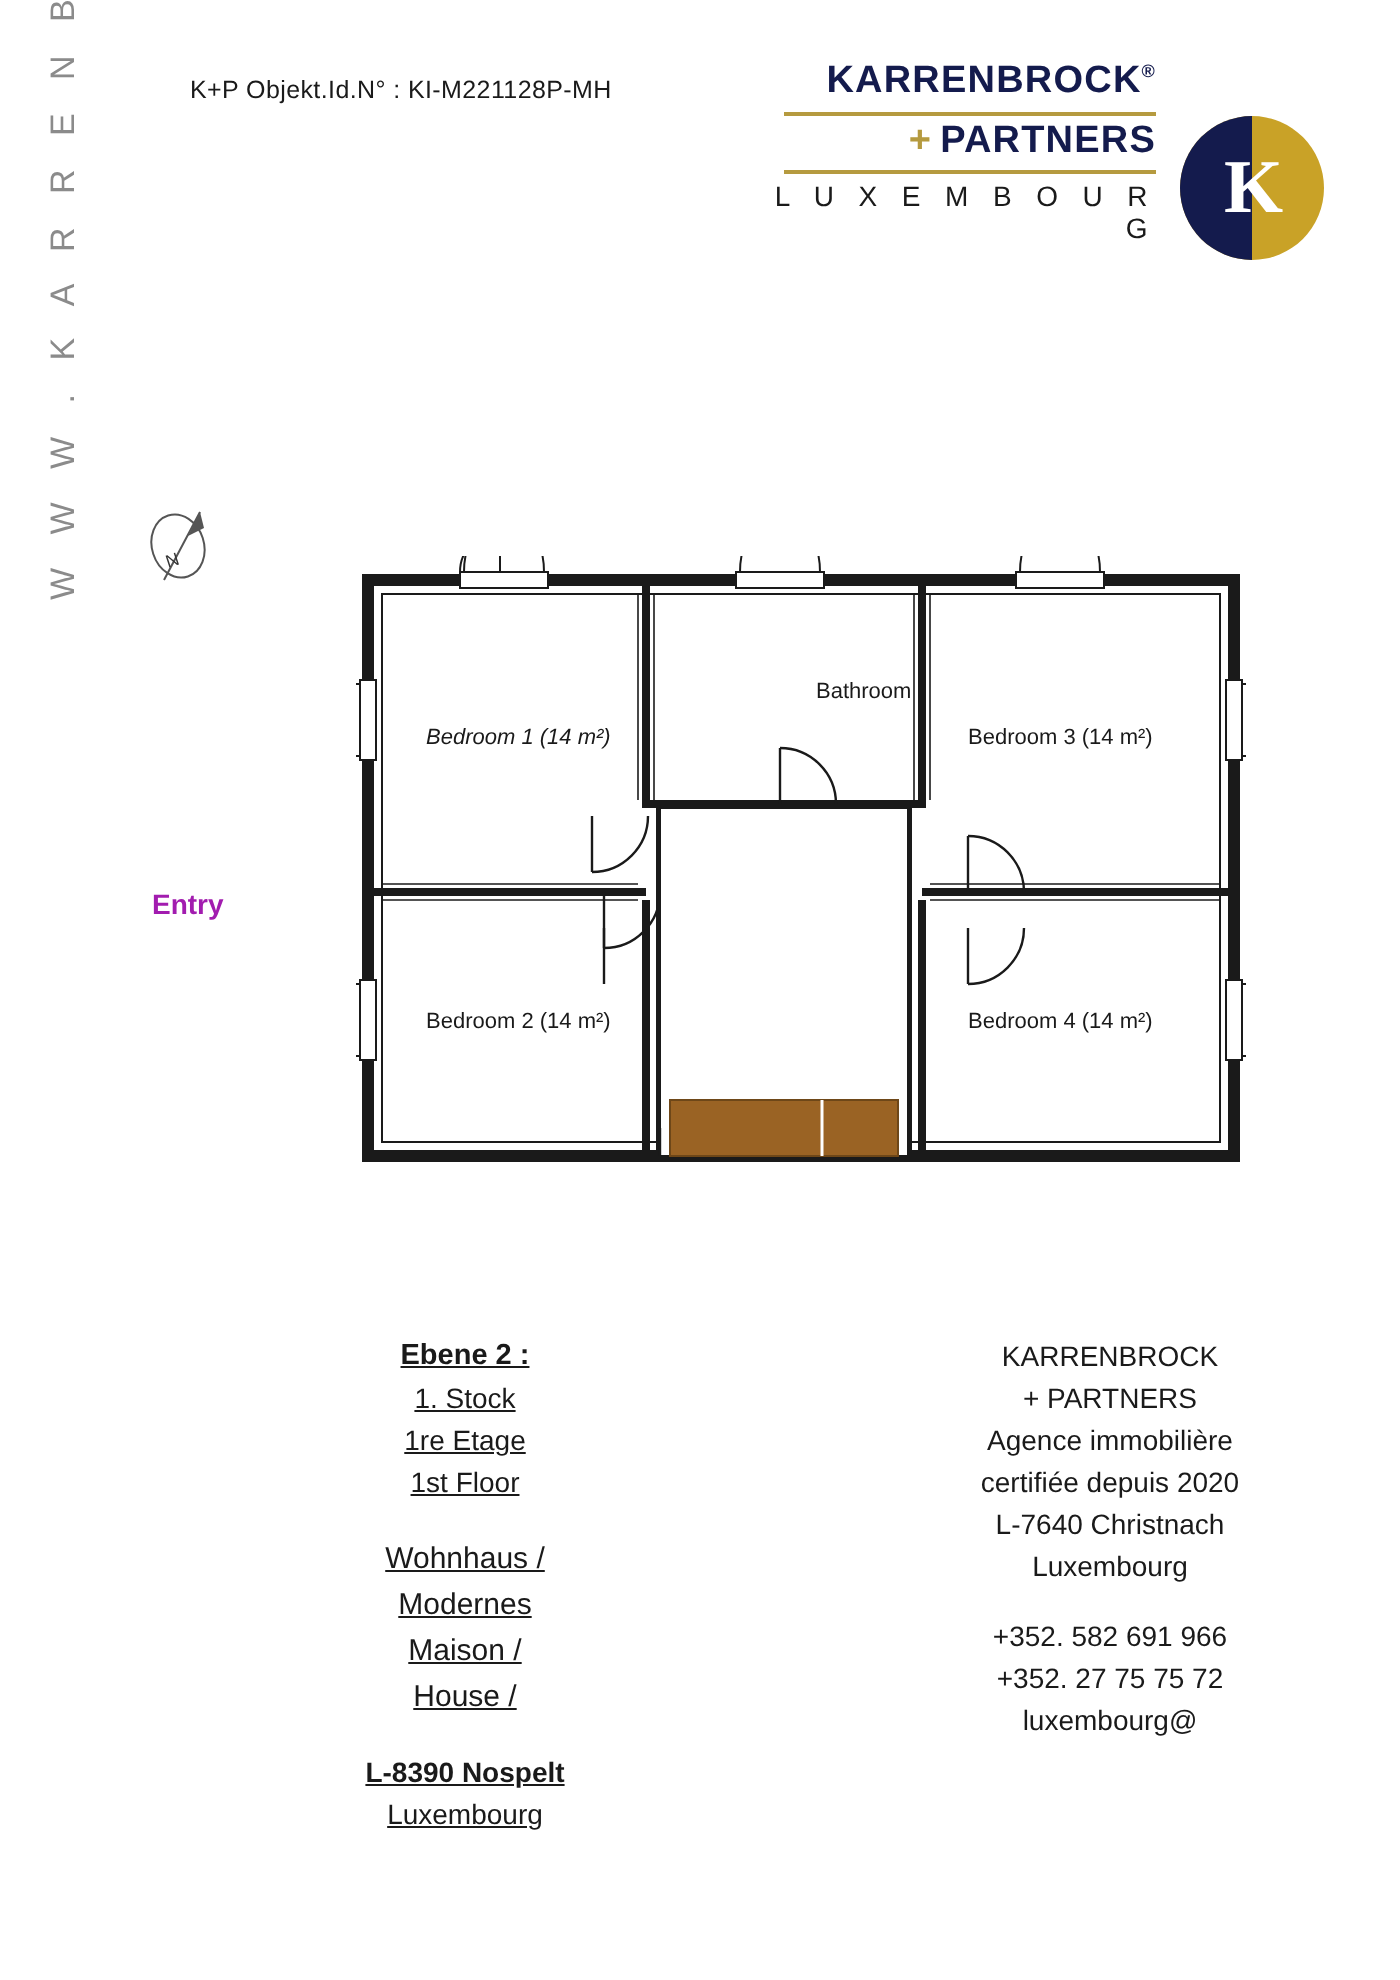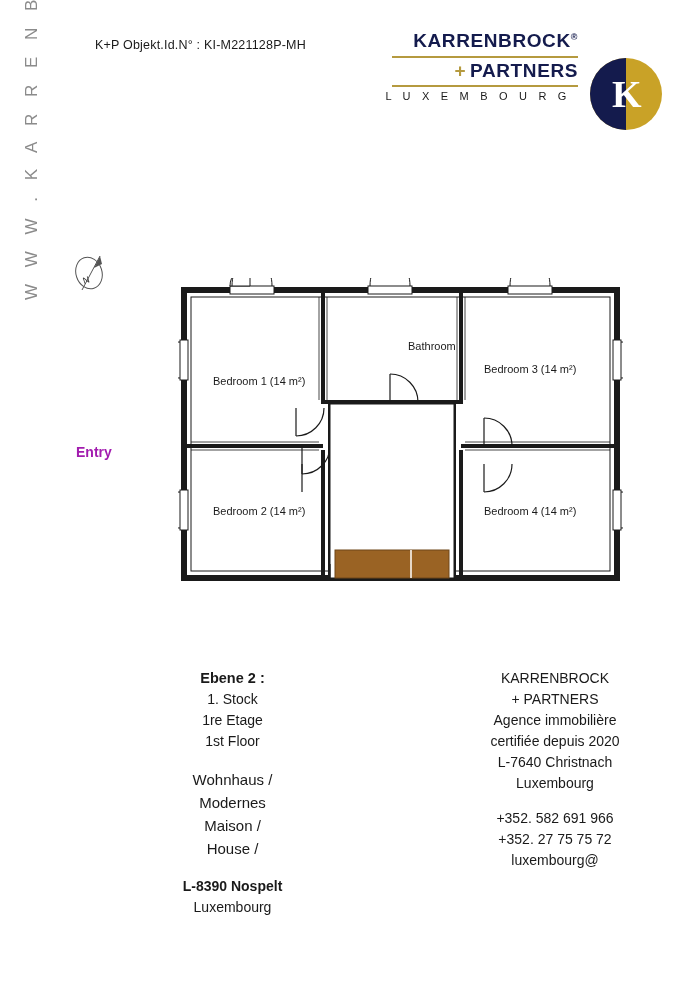--- a/index.html
+++ b/index.html
@@ -69,24 +69,23 @@
     color: #b59a3f;
     margin-right: 4px;
   }
   #brand-rule2 {
     width: 186px;
     height: 2px;
     background: #b59a3f;
     margin: 3px 0 3px auto;
   }
   #brand-line3 {
-    font-size: 11px;
+    font-size: 14px;
     letter-spacing: 4.2px;
     color: #1a1a1a;
-    text-align: center;
   }
   #logo-mark {
     position: absolute;
     left: 590px;
     top: 28px;
     width: 72px;
     height: 72px;
   }
   #logo-mark .disc {
     position: absolute;
@@ -167,20 +166,21 @@
   
   #level-block {
     position: absolute;
     left: 120px;
     top: 668px;
     width: 225px;
     text-align: center;
     font-size: 14px;
     line-height: 21px;
     color: #1a1a1a;
+    text-decoration: underline;
   }
   #level-block .bold { font-weight: bold; font-size: 14.5px; }
   #level-block .gap { height: 16px; }
   #level-block .big { font-size: 15px; line-height: 23px; }
   #level-block .addr { font-weight: bold; font-size: 14px; }
 
   #contact-block {
     position: absolute;
     left: 455px;
     top: 668px;
@@ -335,21 +335,21 @@
 
       <rect x="157" y="272" width="114" height="28" fill="#9a6324" stroke="#6e4718" stroke-width="1"></rect>
       <line x1="233" y1="272" x2="233" y2="300" stroke="#ffffff" stroke-width="1.5"></line>
     </g>
 
     <g stroke="#1a1a1a" stroke-width="1.2" fill="none">
       <path d="M152 286 L152 300"></path>
     </g>
   </svg>
 
-  <div class="room-label" style="left:35px; top:97px;">Bedroom 1 (14 m²)</div>
+  <div class="room-label" style="left:35px; top:85px;font-style:italic;">Bedroom 1 (14 m²)</div>
   <div class="room-label" style="left:186px; top:62px;margin-left:44px;">Bathroom</div>
   <div class="room-label" style="left:306px; top:85px;">Bedroom 3 (14 m²)</div>
   <div class="room-label" style="left:35px; top:227px;">Bedroom 2 (14 m²)</div>
   <div class="room-label" style="left:306px; top:227px;">Bedroom 4 (14 m²)</div>
 </div>
 
 <div id="level-block">
   <div class="bold">Ebene 2 :</div>
   <div>1. Stock</div>
   <div>1re Etage</div>

